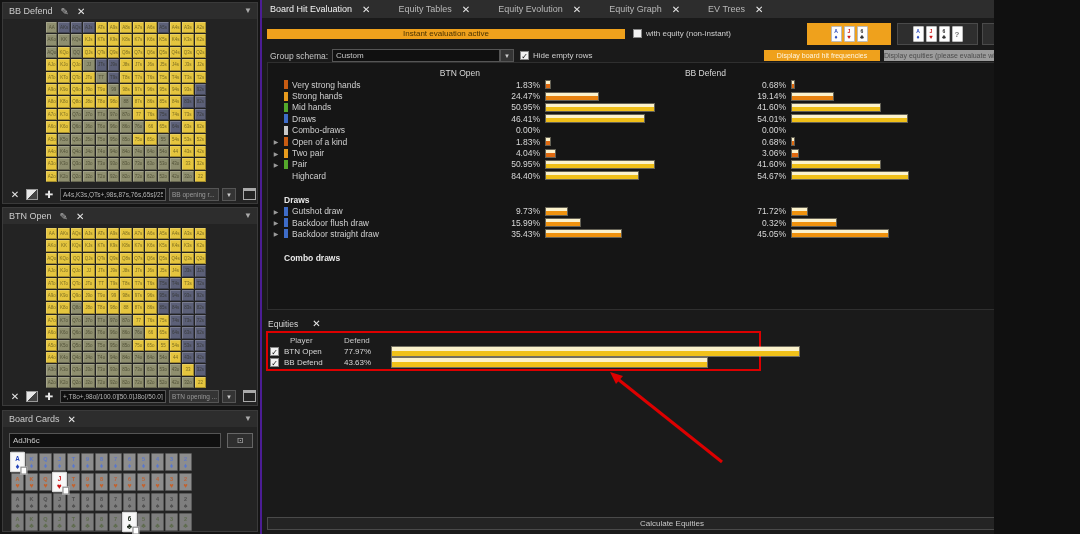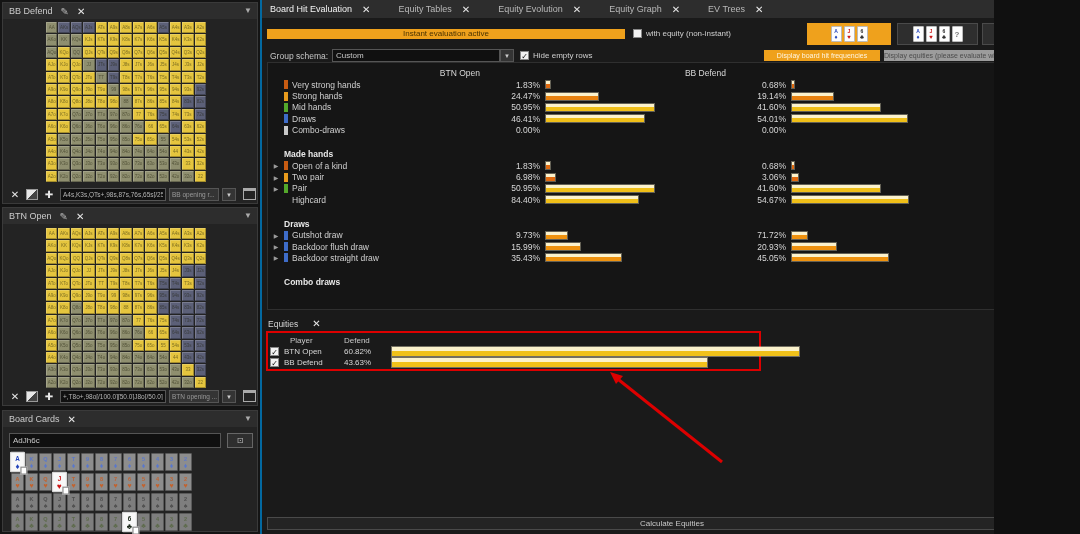--- a/index.html
+++ b/index.html
@@ -1,17 +1,17 @@
 <!DOCTYPE html>
 <html><head>
 <meta charset="utf-8">
 <style>
   html,body{margin:0;padding:0;background:#101010;}
   *{box-sizing:border-box;}
-  .app{position:relative;width:994px;height:534px;background:#0369a1;overflow:hidden;
+  .app{position:relative;width:994px;height:534px;background:#4c1d95;overflow:hidden;
        font-family:"Liberation Sans","DejaVu Sans",sans-serif;color:#cfcfcf;}
   
   .sidebar{position:absolute;left:0;top:0;width:260px;height:534px;background:#141414;}
   .panel{position:absolute;left:2px;width:256px;background:#232323;border:1px solid #3a3a3a;}
   .phead{position:relative;height:16px;background:#2d2d2d;display:flex;align-items:center;
          padding:0 6px;font-size:9px;color:#cccccc;gap:8px;}
   .pencil{font-size:10px;color:#b5b5b5;}
   .xicon{font-size:10px;font-weight:bold;color:#e8e8e8;}
   .collapse{position:absolute;right:5px;top:3px;font-size:8px;color:#aaa;}
   .grid{position:absolute;display:grid;grid-template-columns:repeat(13,11.4px);
@@ -888,21 +888,20 @@
           <div class="arr"></div>
           <div class="c-lab">
             <div class="chip" style="background: rgb(200, 200, 200);"></div>
             <span>Combo-draws</span>
           </div>
           <div class="c-val">0.00%</div>
           <div class="c-bar"></div>
           <div class="c-val">0.00%</div>
           <div class="c-bar"></div>
         </div>
-        <div class="shead">Made hands</div>
         <div class="hrow">
           <div class="arr">▶</div>
           <div class="c-lab">
             <div class="chip" style="background: rgb(199, 91, 18);"></div>
             <span>Open of a kind</span>
           </div>
           <div class="c-val">1.83%</div>
           <div class="c-bar">
             <div class="bar" style="width: 3.8796px; background: linear-gradient(rgb(251, 242, 204) 0%, rgb(251, 242, 204) 42%, rgb(224, 106, 16) 42%, rgb(224, 106, 16) 100%);"></div>
           </div>
@@ -910,21 +909,21 @@
           <div class="c-bar">
             <div class="bar" style="width: 1.5px; background: linear-gradient(rgb(251, 242, 204) 0%, rgb(251, 242, 204) 42%, rgb(224, 106, 16) 42%, rgb(224, 106, 16) 100%);"></div>
           </div>
         </div>
         <div class="hrow">
           <div class="arr">▶</div>
           <div class="c-lab">
             <div class="chip" style="background: rgb(232, 155, 29);"></div>
             <span>Two pair</span>
           </div>
-          <div class="c-val">6.98%</div>
+          <div class="c-val">4.04%</div>
           <div class="c-bar">
             <div class="bar" style="width: 8.5648px; background: linear-gradient(rgb(251, 242, 204) 0%, rgb(251, 242, 204) 42%, rgb(224, 106, 16) 42%, rgb(224, 106, 16) 100%);"></div>
           </div>
           <div class="c-val">3.06%</div>
           <div class="c-bar">
             <div class="bar" style="width: 6.4872px; background: linear-gradient(rgb(251, 242, 204) 0%, rgb(251, 242, 204) 42%, rgb(224, 106, 16) 42%, rgb(224, 106, 16) 100%);"></div>
           </div>
         </div>
         <div class="hrow">
           <div class="arr">▶</div>
@@ -975,21 +974,21 @@
         <div class="hrow">
           <div class="arr">▶</div>
           <div class="c-lab">
             <div class="chip" style="background: rgb(62, 108, 200);"></div>
             <span>Backdoor flush draw</span>
           </div>
           <div class="c-val">15.99%</div>
           <div class="c-bar">
             <div class="bar" style="width: 33.8988px; background: linear-gradient(rgb(251, 242, 204) 0%, rgb(251, 242, 204) 42%, rgb(239, 146, 14) 42%, rgb(239, 146, 14) 100%);"></div>
           </div>
-          <div class="c-val">20.93%</div>
+          <div class="c-val">0.32%</div>
           <div class="c-bar">
             <div class="bar" style="width: 44.3716px; background: linear-gradient(rgb(251, 242, 204) 0%, rgb(251, 242, 204) 42%, rgb(239, 146, 14) 42%, rgb(239, 146, 14) 100%);"></div>
           </div>
         </div>
         <div class="hrow">
           <div class="arr">▶</div>
           <div class="c-lab">
             <div class="chip" style="background: rgb(62, 108, 200);"></div>
             <span>Backdoor straight draw</span>
           </div>
@@ -1024,21 +1023,21 @@
       <div class="eqcols">
         <span></span>
         <span class="ph">Player</span>
         <span>Defend</span>
         <span></span>
       </div>
       <div id="eqrows">
           <div class="eqrow">
             <div class="cb">✓</div>
             <span>BTN Open</span>
-            <span>60.82%</span>
+            <span>77.97%</span>
             <div>
               <div class="eqbar" style="width: 406.991px; background: linear-gradient(rgb(251, 242, 204) 0%, rgb(251, 242, 204) 40%, rgb(240, 193, 26) 40%, rgb(240, 193, 26) 100%);"></div>
             </div>
           </div>
           <div class="eqrow">
             <div class="cb">✓</div>
             <span>BB Defend</span>
             <span>43.63%</span>
             <div>
               <div class="eqbar" style="width: 315.009px; background: linear-gradient(rgb(251, 242, 204) 0%, rgb(251, 242, 204) 40%, rgb(240, 193, 26) 40%, rgb(240, 193, 26) 100%);"></div>

